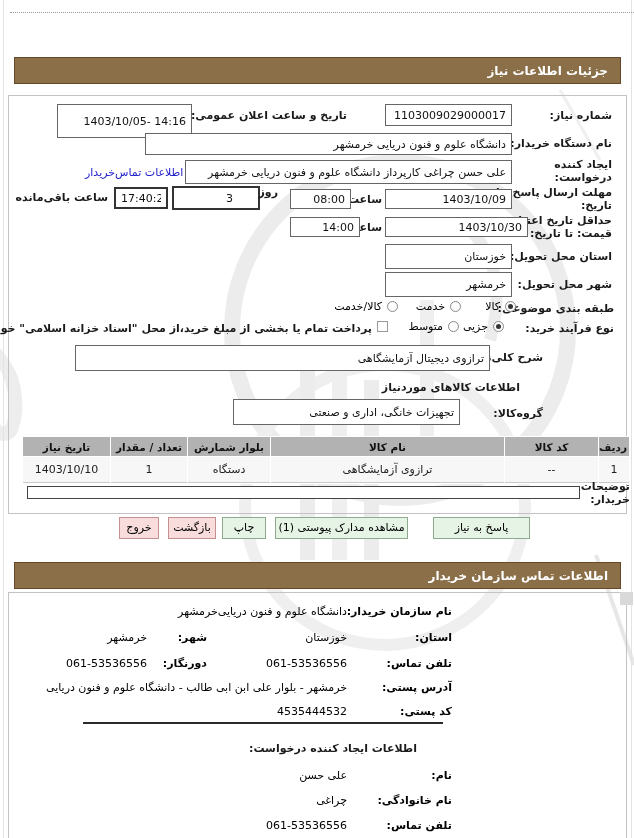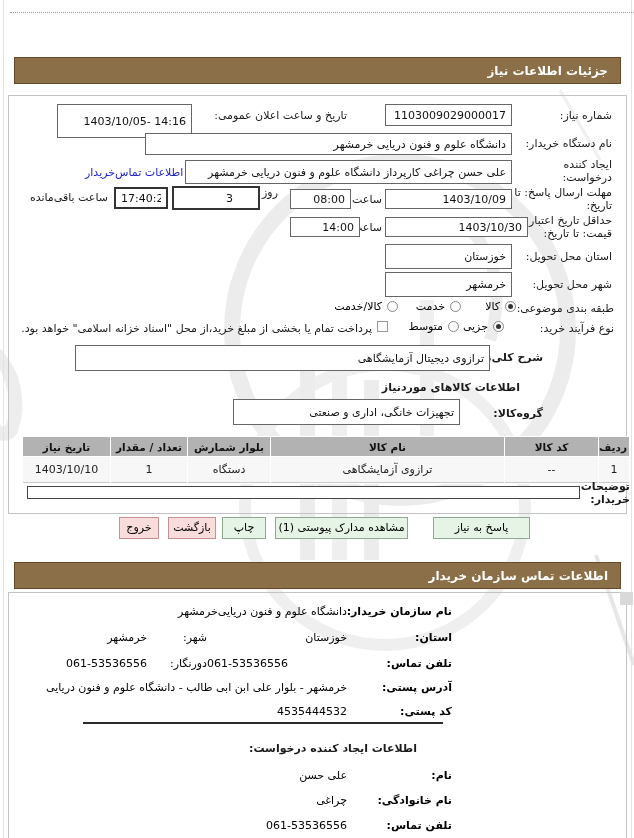--- a/index.html
+++ b/index.html
@@ -3,21 +3,21 @@
 <meta charset="utf-8">
 <style>
   html,body{margin:0;padding:0;}
   body{width:634px;height:838px;background:#fff;font-family:"DejaVu Sans",sans-serif;}
   .page{position:relative;width:634px;height:838px;overflow:hidden;direction:rtl;background:#fff;}
   .frame{position:absolute;left:3px;right:2px;top:0;bottom:0;border-left:1px solid #e3e3e3;border-right:1px solid #e3e3e3;}
   .dotline{position:absolute;left:10px;right:0;top:12px;border-top:1px dotted #9a9a9a;}
   .wm{position:absolute;inset:0;z-index:0;}
   .content{position:absolute;inset:0;z-index:1;}
   .abs{position:absolute;}
-  .lbl{position:absolute;font-size:11px;color:#1a1a1a;white-space:nowrap;text-align:right;line-height:13px;}
+  .lbl{position:absolute;font-size:11px;color:#1a1a1a;white-space:nowrap;text-align:right;line-height:13px;font-weight:bold;}
   .bold{font-weight:bold;}
   .hdrbar{position:absolute;left:14px;width:607px;height:27px;background:#8a6f48;border:1px solid #63492a;color:#fff;font-size:12px;font-weight:bold;line-height:27px;padding-right:12px;box-sizing:border-box;}
   .inp{position:absolute;border:1px solid #666;background:#fff;font-size:11px;font-family:"DejaVu Sans",sans-serif;padding:2px 5px;box-sizing:border-box;color:#111;text-align:right;}
   .inp.ltr{direction:ltr;text-align:right;}
   .inp.strong{border:2px solid #333;}
   .link{position:absolute;font-size:11px;color:#2222cc;white-space:nowrap;cursor:pointer;text-decoration:none;}
   .radio-group{position:absolute;display:flex;align-items:center;gap:5px;font-size:11px;white-space:nowrap;}
   .radio{width:11px;height:11px;border-radius:50%;border:1px solid #888;background:#fdfdfd;box-sizing:border-box;flex:0 0 auto;}
   .radio.sel{position:relative;}
   .radio.sel::after{content:'';position:absolute;left:2px;top:2px;width:5px;height:5px;border-radius:50%;background:#333;}
@@ -25,22 +25,22 @@
   .mainbox{position:absolute;left:8px;top:95px;width:617px;height:417px;border:1px solid #c3c3c3;}
   .contactbox{position:absolute;left:8px;top:592px;width:617px;height:245px;border:1px solid #c3c3c3;border-bottom:none;}
   table.goods{position:absolute;left:22px;top:436px;width:605px;border-collapse:separate;border-spacing:1px;background:#fff;table-layout:fixed;}
   table.goods th{background:#b2b2b2;color:#111;font-size:10.5px;font-weight:bold;height:19px;padding:0 2px;}
   table.goods td{background:#f7f7f7;color:#222;font-size:11px;text-align:center;height:25px;border-bottom:1px solid #c9c9c9;padding:0 2px;}
   .btn{position:absolute;height:22px;box-sizing:border-box;font-size:11px;font-family:"DejaVu Sans",sans-serif;text-align:center;line-height:20px;cursor:pointer;white-space:nowrap;}
   .btn.green{background:#e6f4e6;border:1px solid #8fa98f;}
   .btn.pink{background:#f9dcdc;border:1px solid #c49090;}
   .crow{position:absolute;right:182px;display:flex;align-items:flex-start;font-size:11px;line-height:15px;white-space:nowrap;}
   .clabel{width:105px;font-weight:bold;flex:0 0 auto;}
-  .clabel2{width:60px;font-weight:normal;flex:0 0 auto;}
-  .cval{flex:0 0 auto;}
+  .clabel2{width:60px;font-weight:bold;flex:0 0 auto;}
+  .cval{flex:0 0 auto;text-align:right;}
   .cval.w140{width:140px;}
   .num{direction:ltr;unicode-bidi:embed;}
   .hrline{position:absolute;left:83px;top:722px;width:360px;height:2px;background:#2b2b2b;}
   .scrollfrag{position:absolute;left:620px;top:592px;width:13px;height:13px;background:#d9d9d9;}
 </style>
 </head>
 <body>
 
 <div class="page">
 

